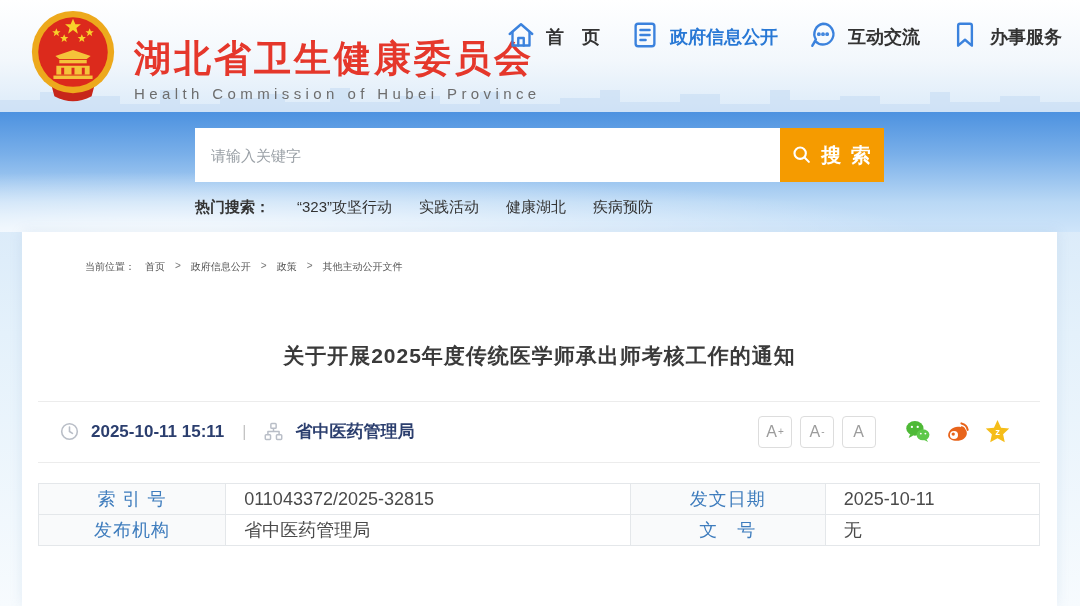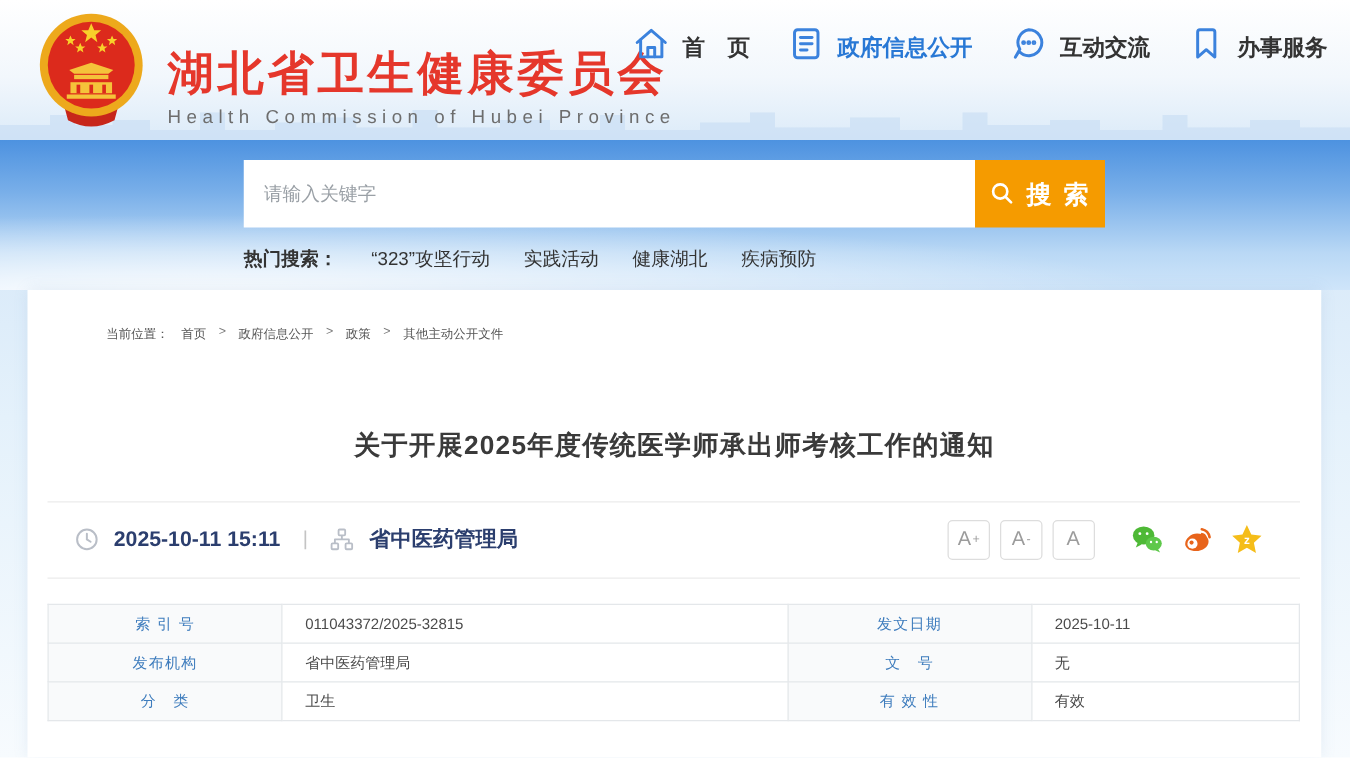--- a/index.html
+++ b/index.html
@@ -51,21 +51,21 @@
   .meta-right{position:absolute;right:46px;top:0;height:61px;display:flex;align-items:center;gap:8px;}
   .font-btn{width:34px;height:32px;background:#fff;border:1px solid #ddd;border-radius:4px;
     color:#9c9c9c;font-size:16px;font-family:"Liberation Sans",sans-serif;cursor:pointer;
     display:flex;align-items:center;justify-content:center;line-height:1;}
   .font-btn sup{font-size:10px;margin-left:1px;}
   .share-group{display:flex;align-items:center;gap:13px;margin-left:20px;}
   .share-icon{width:27px;height:27px;cursor:pointer;display:block;}
 
   
   .meta-table{position:absolute;left:16px;top:251px;width:1002px;border-collapse:collapse;table-layout:fixed;}
-  .meta-table td{border:1px solid #e4e7ea;height:31px;font-size:12px;box-sizing:border-box;}
+  .meta-table td{border:1px solid #e4e7ea;height:31px;font-size:18px;box-sizing:border-box;}
   .meta-table td.lab{background:#f9fafb;color:#3e7cbd;text-align:center;letter-spacing:1px;}
   .meta-table td.val{background:#fff;color:#4a4a4a;padding-left:18px;}
 </style>
 </head>
 <body>
 
 <div class="top-header">
   <svg class="skyline" viewBox="0 0 1080 30" preserveAspectRatio="none">
     <path d="M0,30 L0,18 H40 V10 H60 V18 H90 V14 H120 V22 H160 V8 H180 V22 H220 V16 H260 V12 H285 V20 H330 V6 H350 V20 H400 V14 H440 V22 H480 V10 H500 V22 H560 V16 H600 V8 H620 V20 H680 V12 H720 V22 H770 V8 H790 V18 H840 V14 H880 V22 H930 V10 H950 V20 H1000 V14 H1040 V20 H1080 V30 Z" fill="#c6dcf3" opacity="0.6"></path>
   </svg>
@@ -254,21 +254,15 @@
         <td class="val">011043372/2025-32815</td>
         <td class="lab">发文日期</td>
         <td class="val">2025-10-11</td>
       </tr>
       <tr>
         <td class="lab">发布机构</td>
         <td class="val">省中医药管理局</td>
         <td class="lab">文　号</td>
         <td class="val">无</td>
       </tr>
-      <tr>
-        <td class="lab">分　类</td>
-        <td class="val">卫生</td>
-        <td class="lab">有 效 性</td>
-        <td class="val">有效</td>
-      </tr>
     </tbody>
   </table>
 </div>
 
 </body></html>

